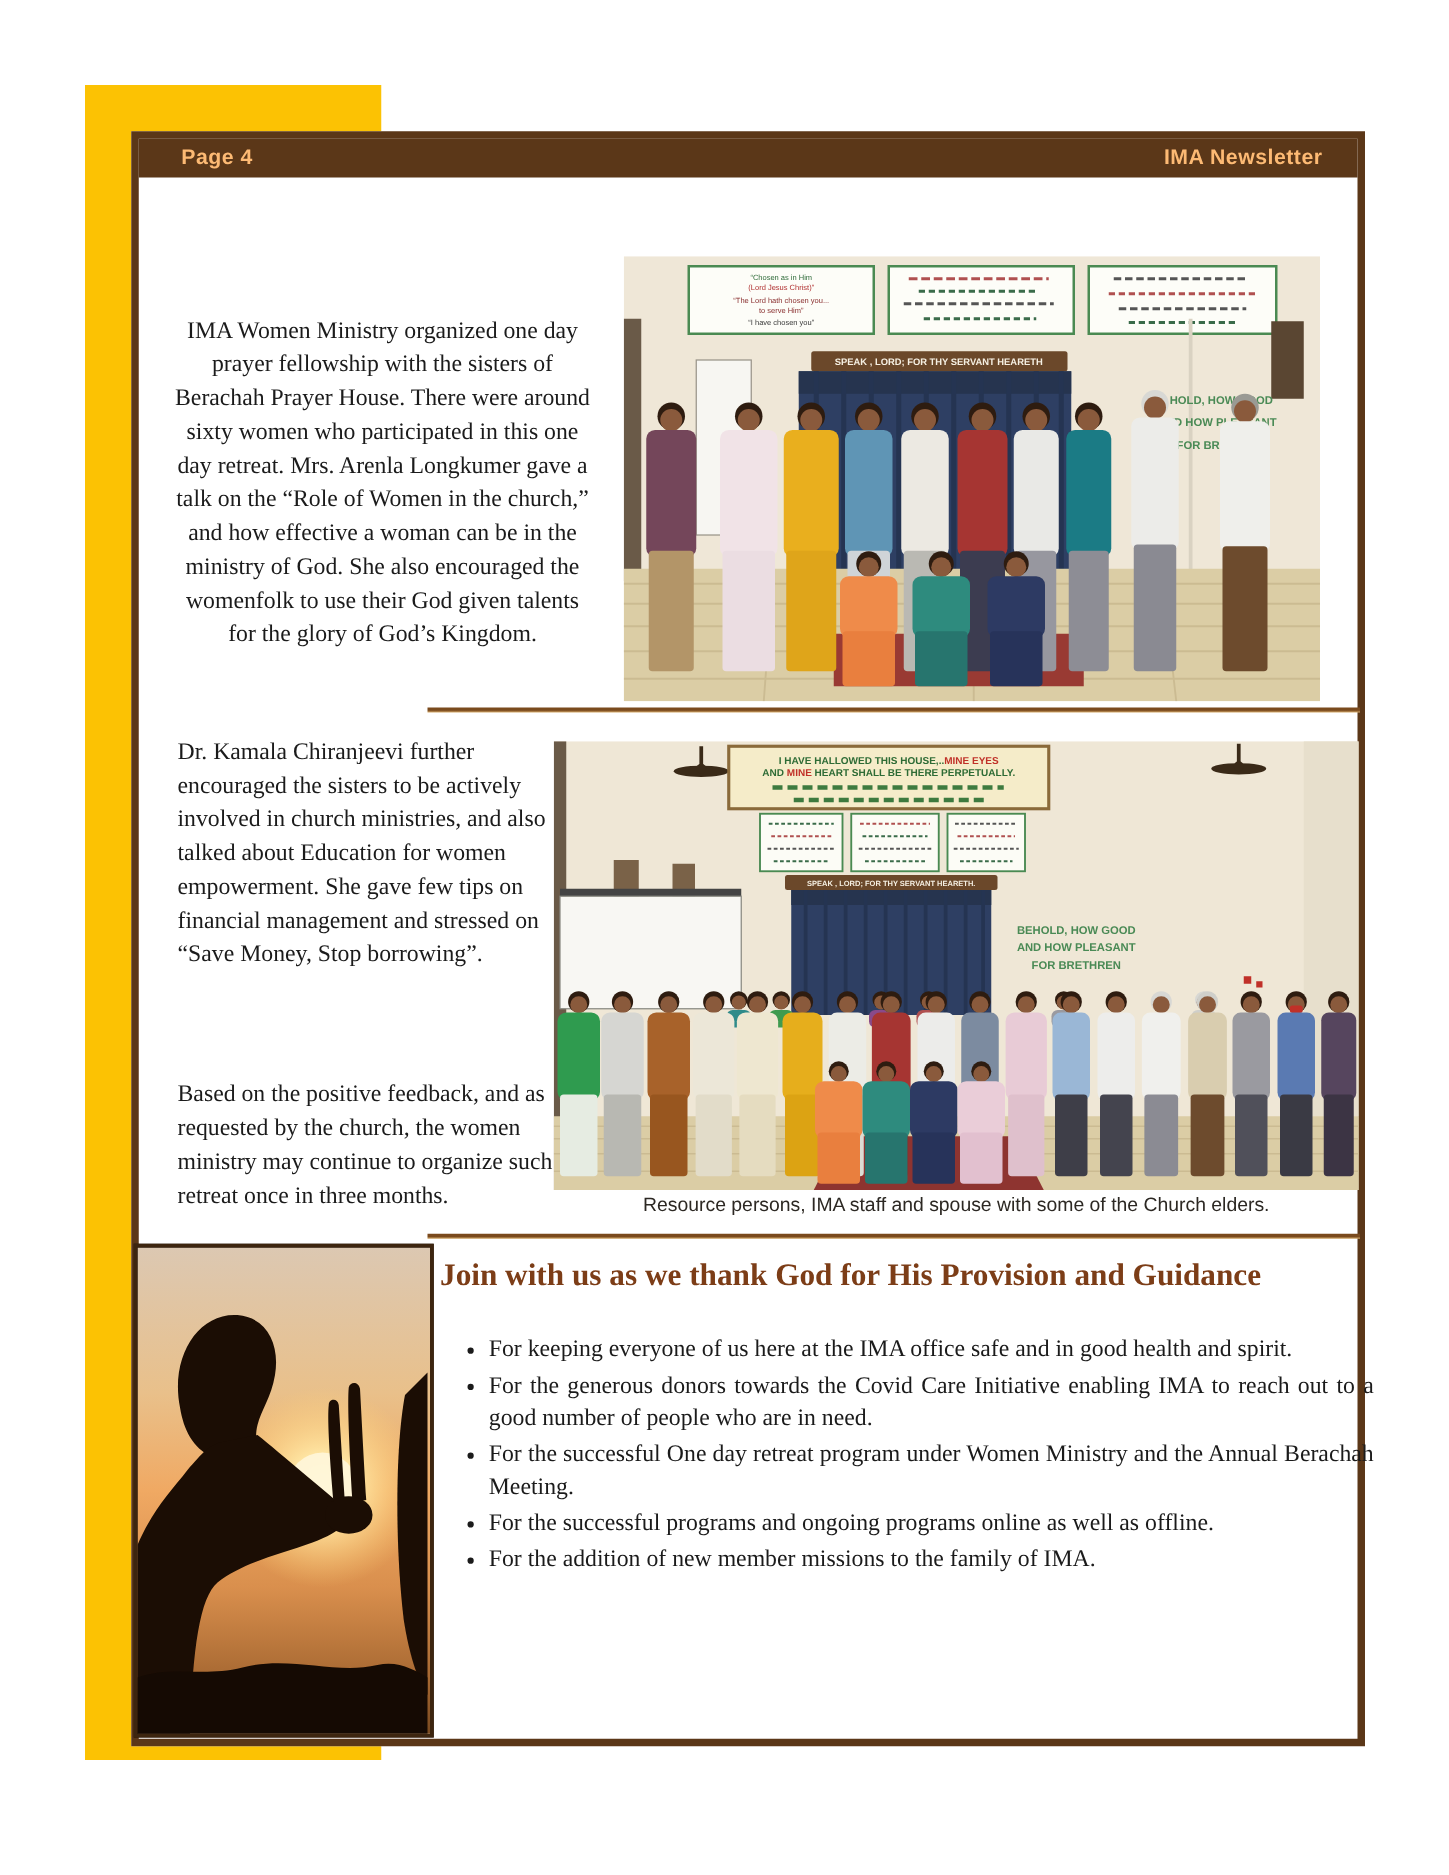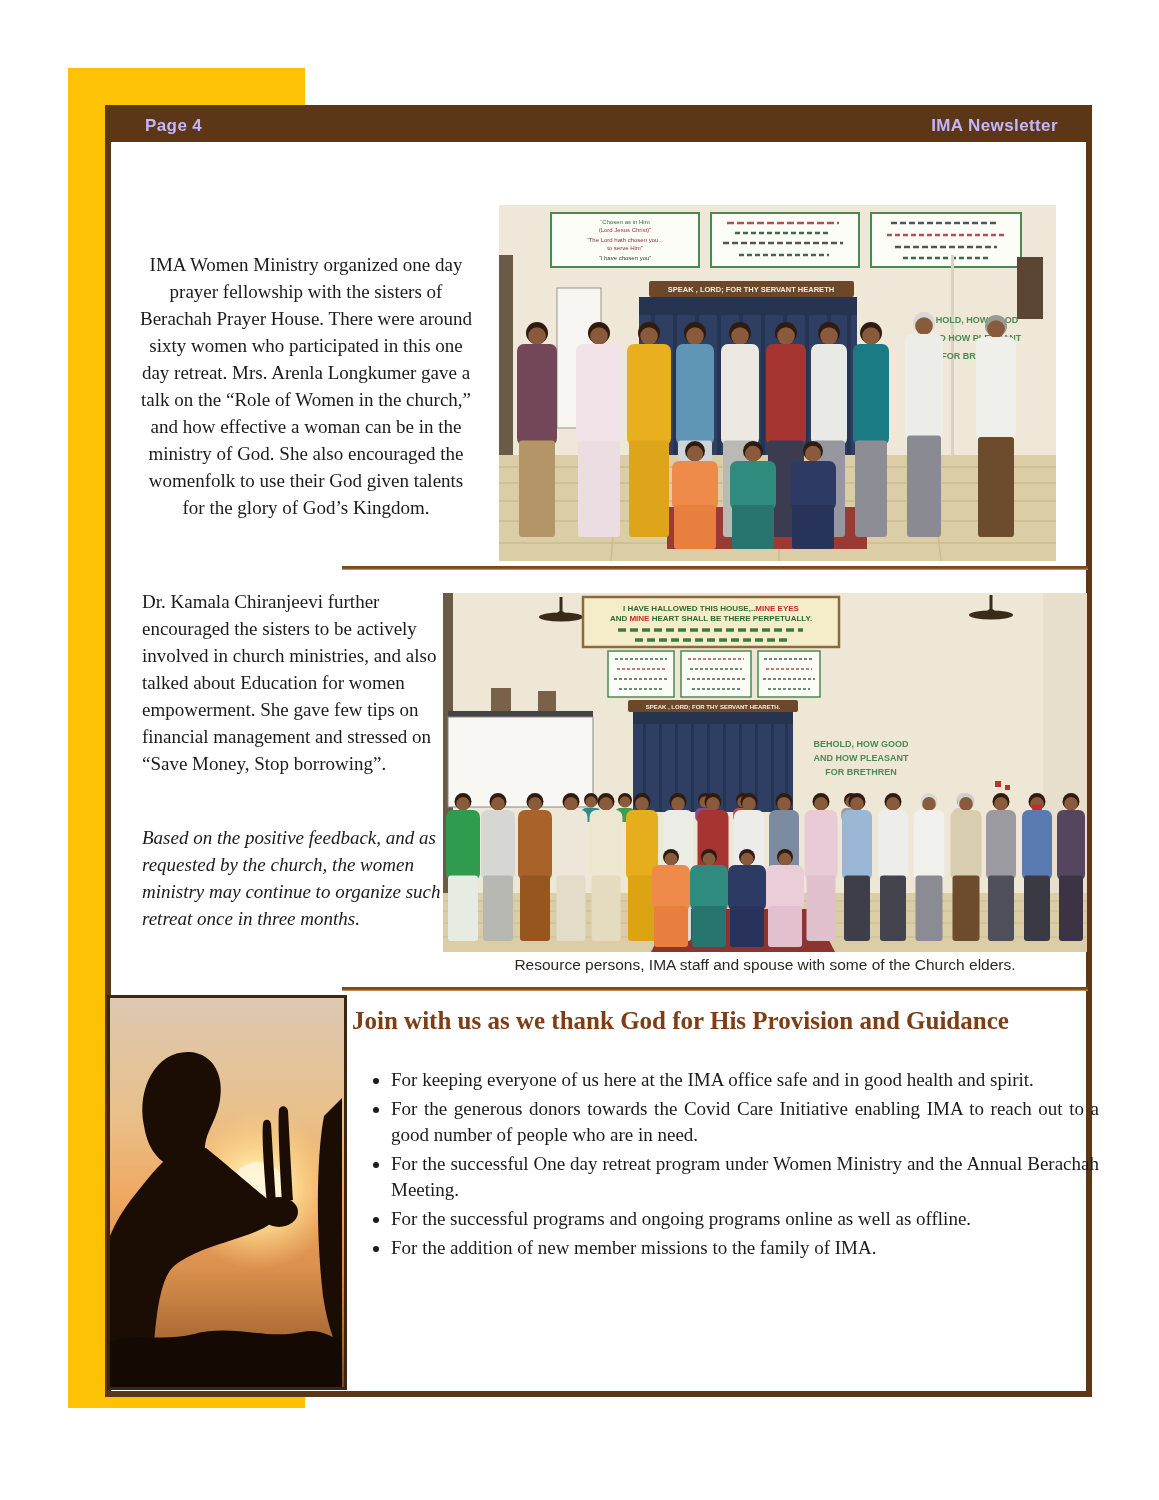--- a/index.html
+++ b/index.html
@@ -1,31 +1,31 @@
 <!DOCTYPE html>
 <html><head>
 <meta charset="utf-8">
 <style>
   html,body{margin:0;padding:0;}
   body{width:1159px;height:1500px;position:relative;background:#ffffff;
        font-family:"Liberation Sans",sans-serif;overflow:hidden;}
   .accent{position:absolute;left:68px;top:68px;width:237px;height:1340px;background:#fcc203;}
   .page{position:absolute;left:105px;top:105px;width:987px;height:1292px;box-sizing:border-box;
         border:6px solid #5b3718;background:#fff;}
-  .hdr{position:absolute;left:0;top:0;width:100%;height:31px;background:#5b3718;color:#c4b5fd;
+  .hdr{position:absolute;left:0;top:0;width:100%;height:31px;background:#5b3718;color:#fdba74;
        font-weight:bold;font-size:17px;letter-spacing:.4px;}
   .hdr .l{position:absolute;left:34px;top:5px;}
   .hdr .r{position:absolute;right:28px;top:5px;}
   h1.t1{position:absolute;left:36px;top:60px;margin:0;font-family:"Liberation Serif",serif;
         font-size:27px;color:#8a4520;}
   p.bodytxt{position:absolute;margin:0;font-family:"Liberation Serif",serif;font-size:19px;
         line-height:27px;color:#1b1b1b;}
   #para1{left:26px;top:140px;width:338px;text-align:center;}
   #para2{left:31px;top:477px;width:304px;}
-  #para3{left:31px;top:713px;width:304px;font-style:italic;}
+  #para3{left:31px;top:751px;width:304px;}
   figure{margin:0;position:absolute;padding:0;}
   #ph1{left:388px;top:94px;width:557px;height:356px;}
   #ph2{left:332px;top:482px;width:644px;height:359px;}
   #ph3{left:-4px;top:884px;width:234px;height:389px;border:3px solid #3d250f;
        box-shadow:inset 0 0 0 1px #e8d8b8;background:#1b0d04;}
   #ph1 svg,#ph2 svg,#ph3 svg{display:block;width:100%;height:100%;}
   .rule{position:absolute;height:4px;background:linear-gradient(#7a4a1d 55%,#d2a868);}
   #rule1{left:231px;top:455px;width:746px;}
   #rule2{left:231px;top:876px;width:746px;}
   .caption{position:absolute;left:332px;top:845px;width:644px;text-align:center;

